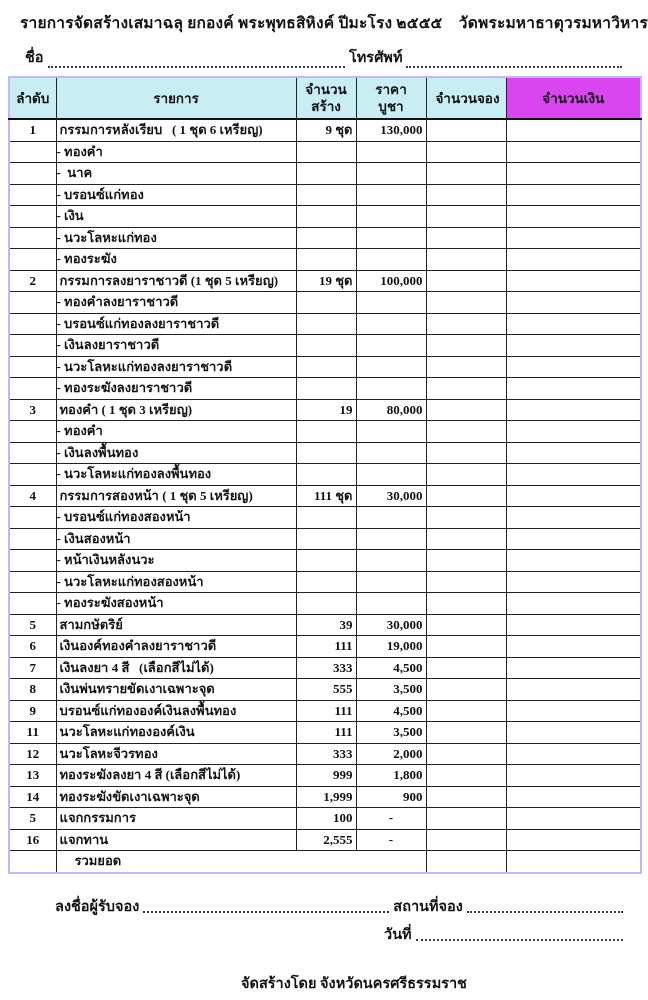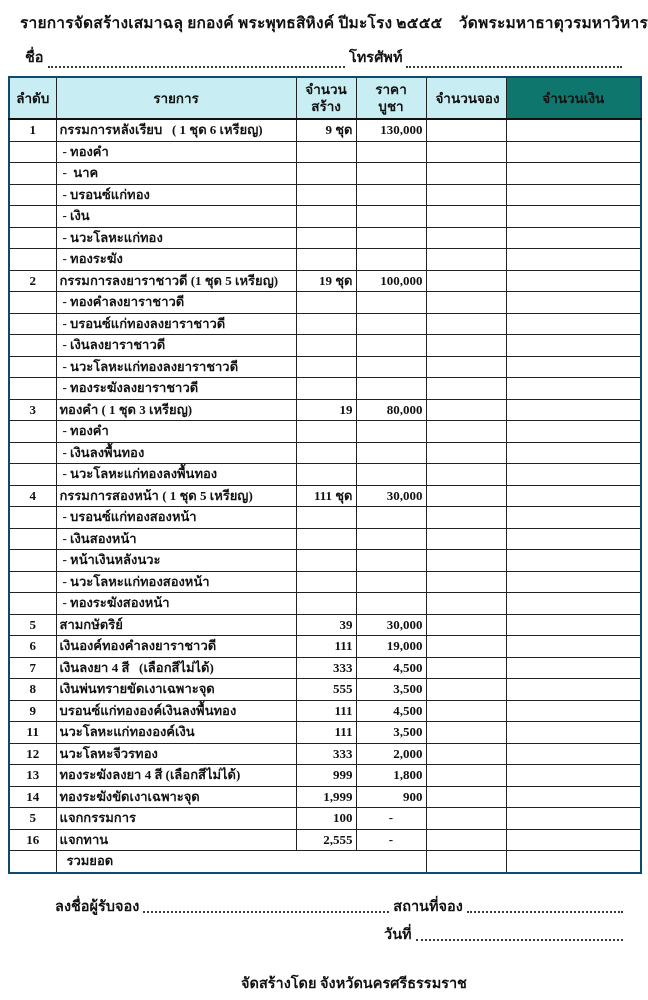--- a/index.html
+++ b/index.html
@@ -15,37 +15,37 @@
     padding-left:20px;
   }
   .fill-line { display:flex; align-items:flex-end; font-size:14.5px; margin:10px 22px 0 25px; }
   .fill-line .lbl { white-space:pre; }
   .dots { border-bottom:2px dotted #3a3a3a; height:1.05em; margin:0 4px; }
   .d1 { flex:1.38; } .d2 { flex:1; }
 
   table.order {
     border-collapse:collapse; table-layout:fixed;
     margin:8px 0 0 8px; width:632px;
-    border:2px solid #0c4a6e;
+    border:2px solid #c4b5fd;
   }
   .order th, .order td {
     border:1px solid #222; font-size:13px; overflow:hidden;
     padding:0 3px; height:20.5px; line-height:20.5px; font-weight:bold;
   }
   .order thead th {
     height:42px; line-height:17px; white-space:pre-line;
     border-bottom:2px solid #111; text-align:center; font-size:13.5px;
   }
   .c-no   { text-align:center; }
   .c-item { text-align:left; white-space:pre; padding-left:4px; }
-  .c-item.sub { padding-left:6px; }
+  .c-item.sub { padding-left:0; }
   .c-qty  { text-align:right; padding-right:3px; }
   .c-price{ text-align:right; padding-right:7px; }
   .c-price.dash { text-align:center; padding-right:3px; }
-  .c-item.total { padding-left:10px;margin-left:25px; }
+  .c-item.total { padding-left:18px;margin-left:25px; }
 
   .sig-row { display:flex; align-items:center; font-size:14.5px; margin-right:21px; }
   .sig-1 { margin-top:20px; margin-left:55px; }
   .sig-1 .sd1 { width:246px; }
   .sig-1 .sd2 { flex:1; }
   .sig-2 { margin-top:5px; margin-left:384px; }
   .sig-2 .sd3 { flex:1; }
   .sig-row .lbl { white-space:pre; }
 
   .footer-block { width:572px; margin:26px 0 0 68px; text-align:center; font-size:14.5px; }
@@ -73,21 +73,21 @@
   </colgroup>
   <thead>
     <tr>
       <th style="background: rgb(200, 238, 244);">ลำดับ</th>
       <th style="background: rgb(200, 238, 244);">รายการ</th>
       <th style="background: rgb(200, 238, 244);">จำนวน
 สร้าง</th>
       <th style="background: rgb(200, 238, 244);">ราคา
 บูชา</th>
       <th style="background: rgb(200, 238, 244); padding-left: 6px;">จำนวนจอง</th>
-      <th style="background: #0f766e;">จำนวนเงิน</th>
+      <th style="background: #d946ef;">จำนวนเงิน</th>
     </tr>
   </thead>
   <tbody>
       <tr>
         <td class="c-no">1</td>
         <td class="c-item">กรรมการหลังเรียบ   ( 1 ชุด 6 เหรียญ)</td>
         <td class="c-qty">9 ชุด</td>
         <td class="c-price">130,000</td>
         <td class="c-book"></td>
         <td class="c-amt"></td>

